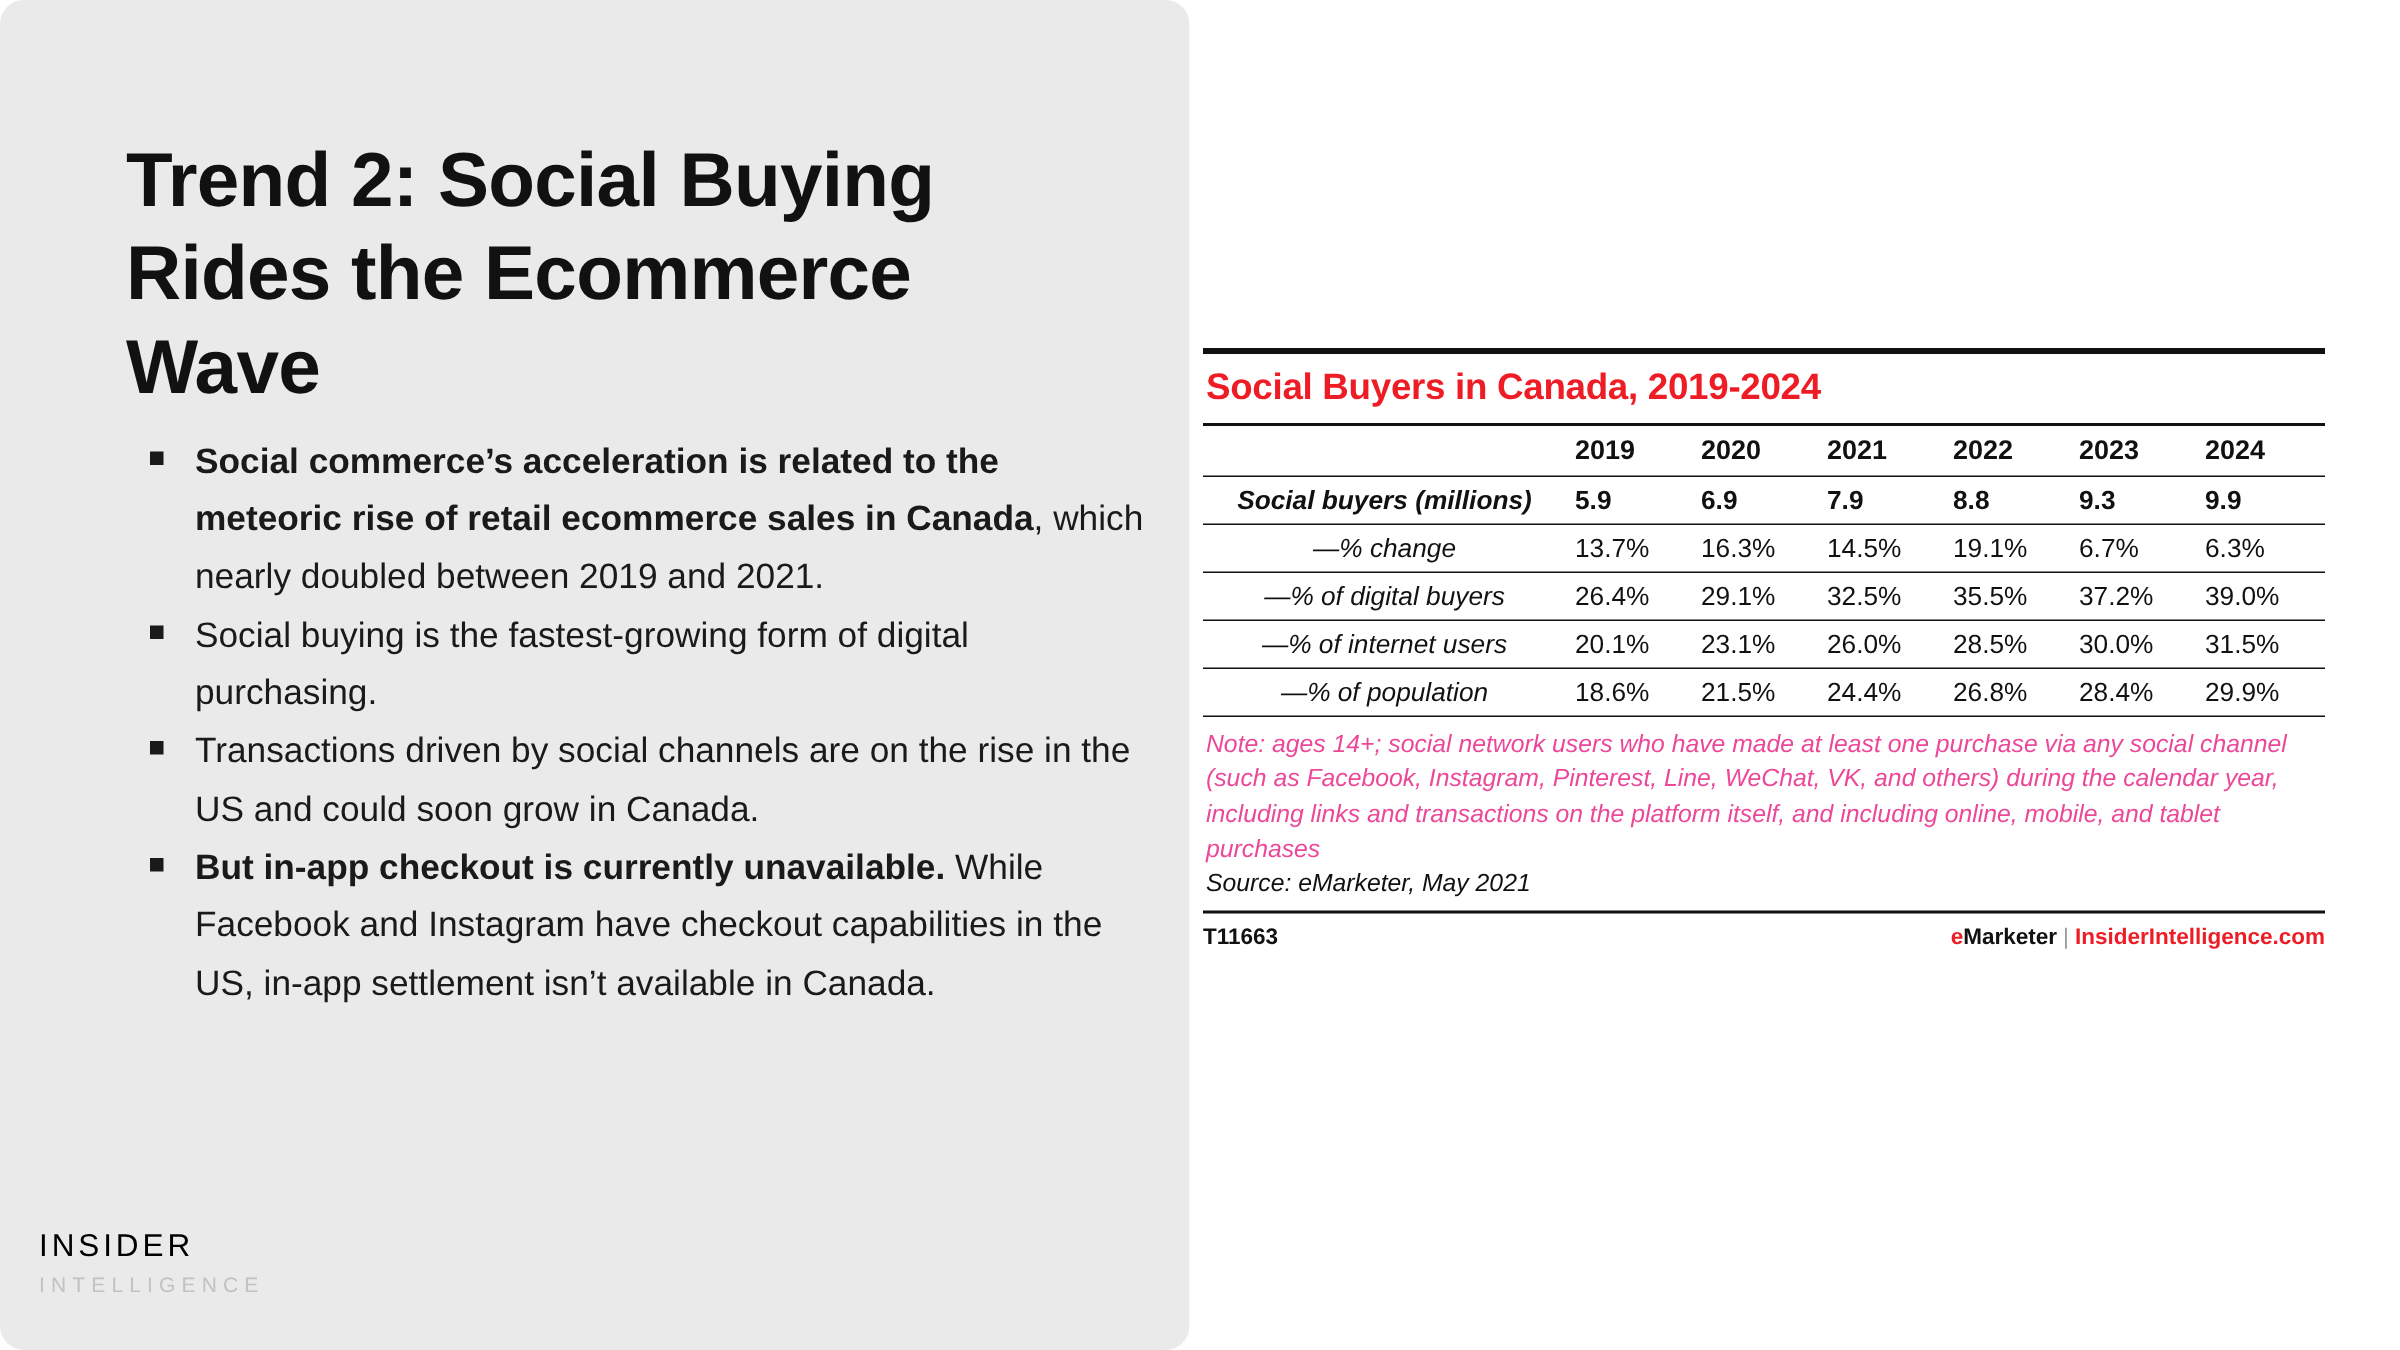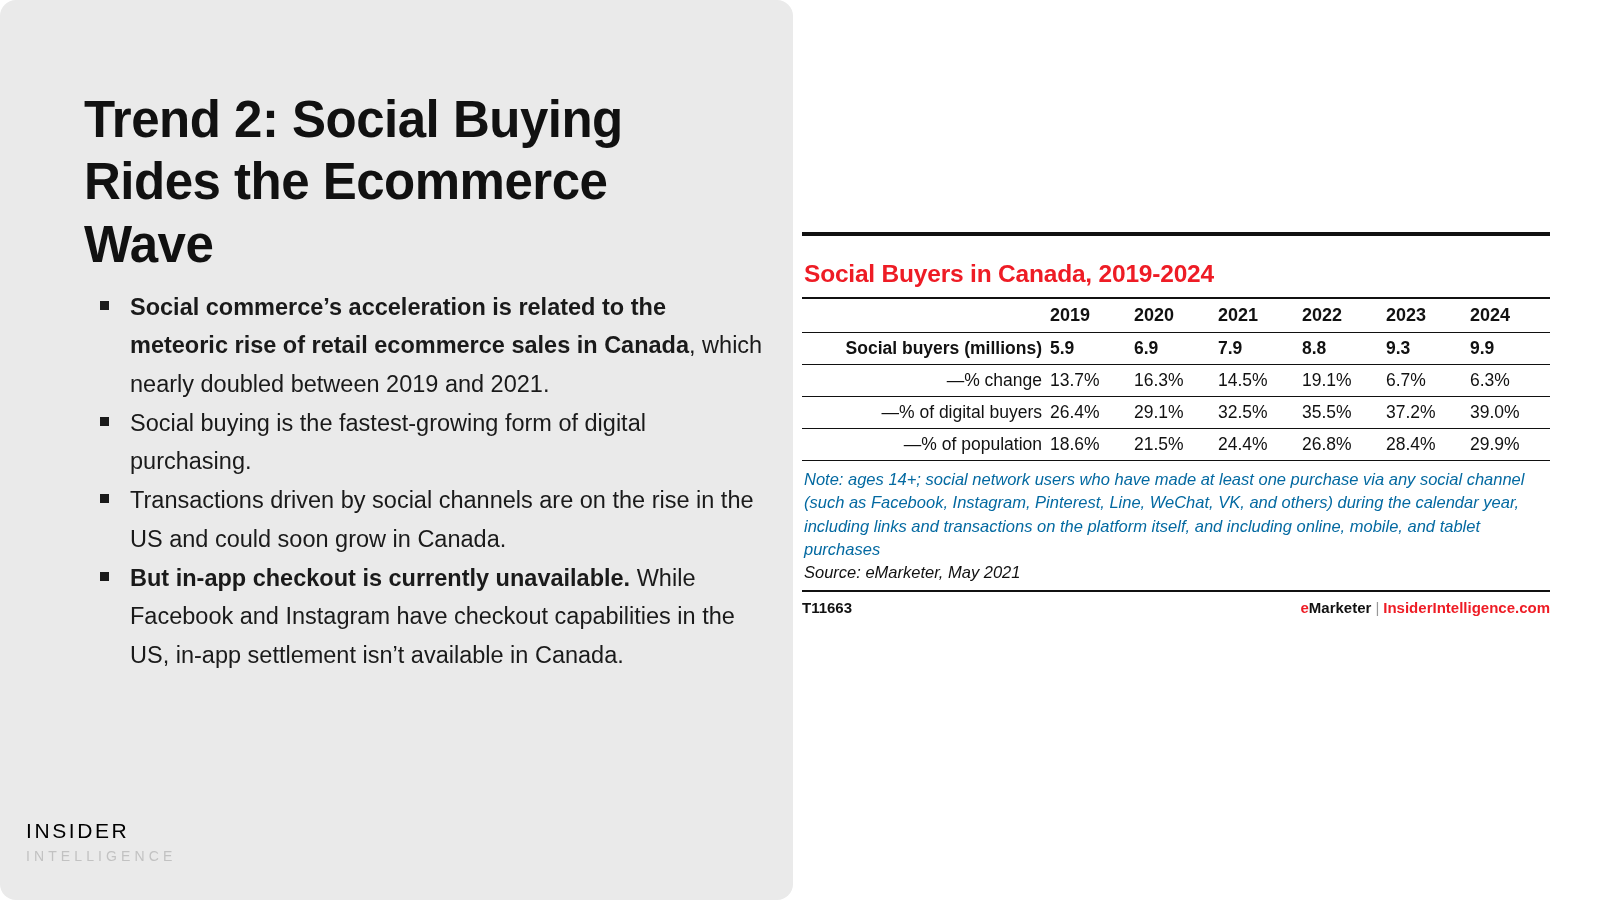--- a/index.html
+++ b/index.html
@@ -102,21 +102,21 @@
     width: 748px;
   }
   .rule-top {
     border-top: 4px solid #111111;
     width: 100%;
   }
   .chart-title {
     color: #ee1c25;
     font-size: 24.5px;
     font-weight: bold;
-    padding: 24px 0 9px 2px;
+    padding: 9px 0 9px 2px;
     letter-spacing: -0.2px;
   }
   table.data {
     width: 100%;
     border-collapse: collapse;
     font-size: 17.5px;
     color: #111111;
   }
   table.data th, table.data td {
     padding: 5px 4px 5px 4px;
@@ -129,41 +129,42 @@
     border-bottom: 1px solid #111111;
     font-size: 18px;
     padding-top: 6px;
     padding-bottom: 6px;
   }
   table.data thead th.rowhead {
     text-align: left;
     width: 236px;
   }
   table.data td.rowhead {
-    text-align: right;
+    text-align: center;
     font-weight: bold;
     padding-left: 2px;
+    font-style: italic;
   }
   table.data tbody tr td {
     border-bottom: 1px solid #111111;
   }
   table.data tbody tr.sub td {
     font-weight: normal;
   }
   table.data tbody tr.sub td.rowhead {
     font-weight: normal;
   }
   table.data tbody tr.first td {
     font-weight: bold;
   }
   .note {
     font-size: 16.5px;
     font-style: italic;
     line-height: 1.42;
-    color: #0369a1;
+    color: #ec4899;
     padding: 7px 0 0 2px;
   }
   .source {
     font-size: 16.5px;
     font-style: italic;
     color: #111111;
     padding: 1px 0 8px 2px;
   }
   .rule-bottom {
     border-top: 2px solid #111111;
@@ -270,20 +271,29 @@
           <tr class="sub">
             <td class="rowhead">—% of digital buyers</td>
             <td>26.4%</td>
             <td>29.1%</td>
             <td>32.5%</td>
             <td>35.5%</td>
             <td>37.2%</td>
             <td>39.0%</td>
           </tr>
           <tr class="sub">
+            <td class="rowhead">—% of internet users</td>
+            <td>20.1%</td>
+            <td>23.1%</td>
+            <td>26.0%</td>
+            <td>28.5%</td>
+            <td>30.0%</td>
+            <td>31.5%</td>
+          </tr>
+          <tr class="sub">
             <td class="rowhead">—% of population</td>
             <td>18.6%</td>
             <td>21.5%</td>
             <td>24.4%</td>
             <td>26.8%</td>
             <td>28.4%</td>
             <td>29.9%</td>
           </tr>
         </tbody>
       </table>

